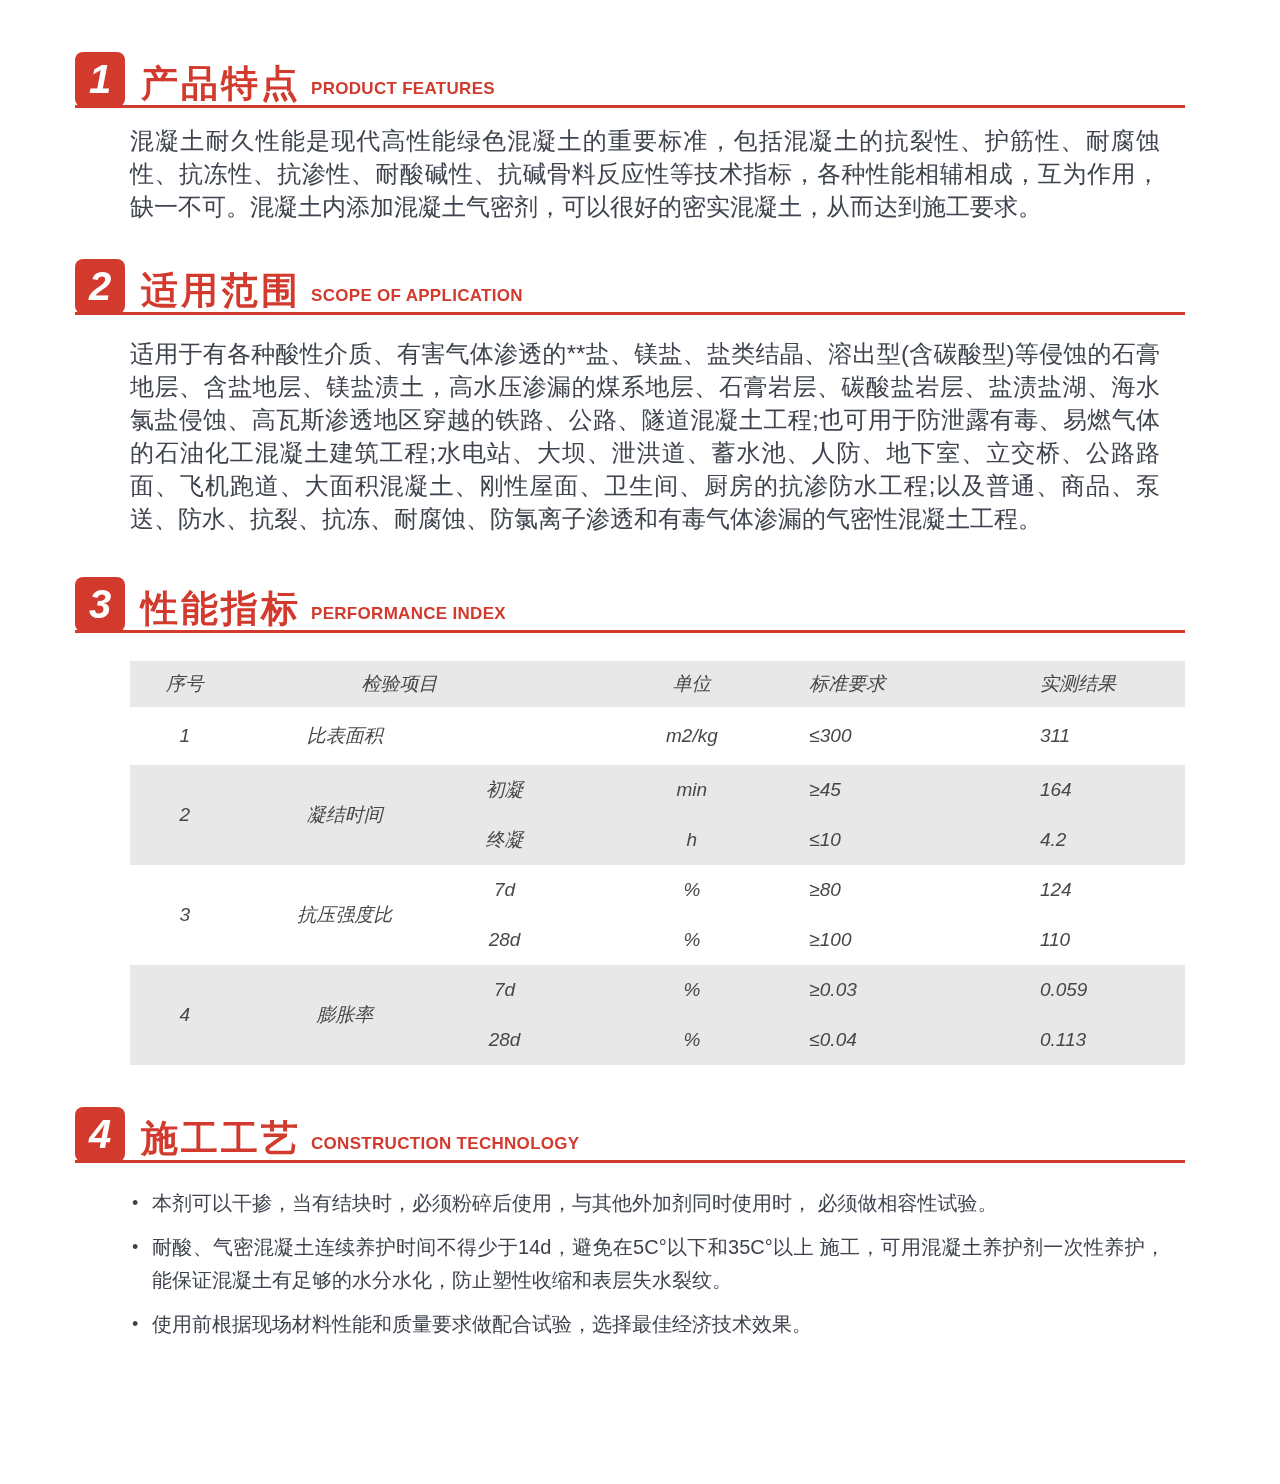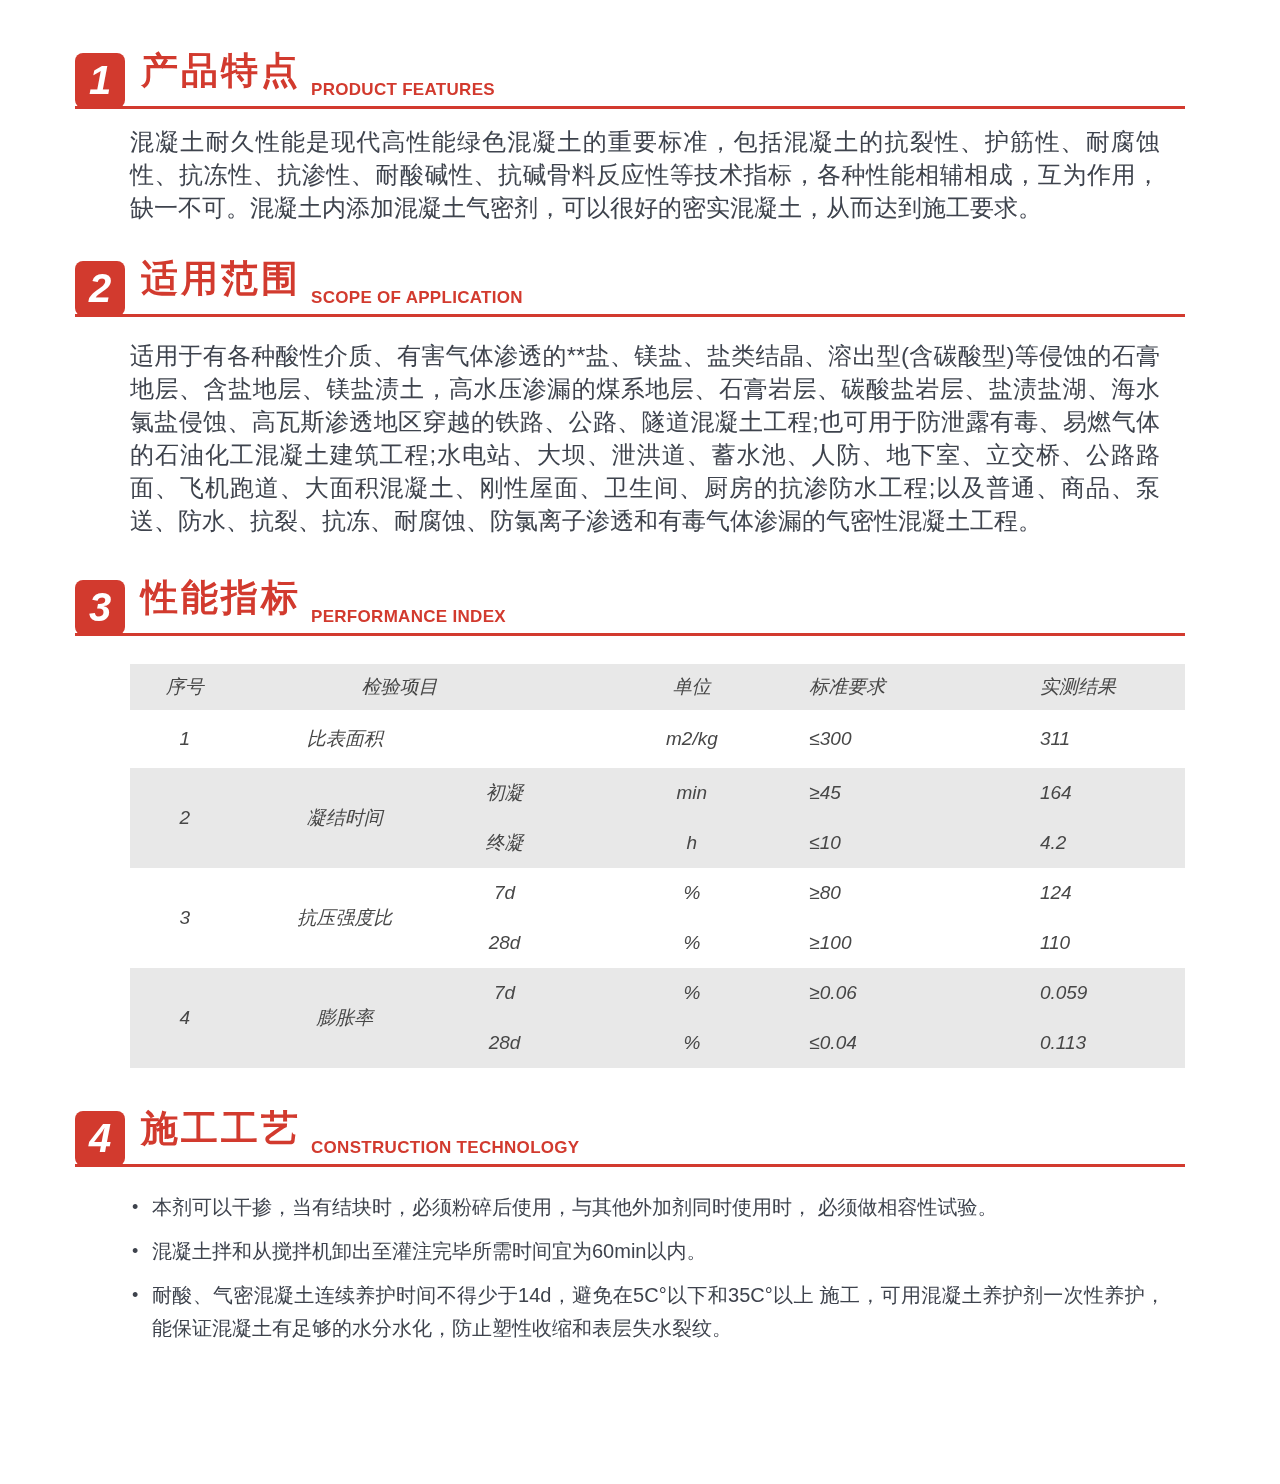--- a/index.html
+++ b/index.html
@@ -45,21 +45,21 @@
     margin-bottom:-2px;
     flex:0 0 auto;
   }
   .title-cn{
     font-size:37px;
     font-weight:700;
     color:var(--red);
     line-height:1;
     letter-spacing:3px;
     margin-left:16px;
-    padding-bottom:17px;
+    padding-bottom:3px;
   }
   .title-en{
     font-size:17px;
     font-weight:700;
     color:var(--red);
     letter-spacing:0.3px;
     margin-left:10px;
     padding-bottom:6px;
   }
   
@@ -209,21 +209,21 @@
           <td class="c-unit">%</td>
           <td class="c-std">≥100</td>
           <td class="c-res">110</td>
         </tr>
 
         <tr class="r-sub">
           <td class="band c-center" rowspan="2">4</td>
           <td class="band c-center" rowspan="2">膨胀率</td>
           <td class="band c-center">7d</td>
           <td class="band c-unit">%</td>
-          <td class="band c-std">≥0.06</td>
+          <td class="band c-std">≥0.03</td>
           <td class="band c-res">0.059</td>
         </tr>
         <tr class="r-sub">
           <td class="band c-center">28d</td>
           <td class="band c-unit">%</td>
           <td class="band c-std">≤0.04</td>
           <td class="band c-res">0.113</td>
         </tr>
       </tbody>
     </table>
@@ -232,20 +232,20 @@
   <div class="gap-m"></div>
 
   <div class="section">
     <div class="section-header">
       <div class="badge">4</div>
       <div class="title-cn">施工工艺</div>
       <div class="title-en">CONSTRUCTION TECHNOLOGY</div>
     </div>
     <ul class="bullets">
       <li>本剂可以干掺，当有结块时，必须粉碎后使用，与其他外加剂同时使用时， 必须做相容性试验。</li>
-      <li>混凝土拌和从搅拌机卸出至灌注完毕所需时间宜为60min以内。</li>
       <li>耐酸、气密混凝土连续养护时间不得少于14d，避免在5C°以下和35C°以上 施工，可用混凝土养护剂一次性养护，能保证混凝土有足够的水分水化，防止塑性收缩和表层失水裂纹。</li>
+      <li>使用前根据现场材料性能和质量要求做配合试验，选择最佳经济技术效果。</li>
     </ul>
   </div>
 
   <div class="gap-l"></div>
 
 </div>
 
 </body></html>

